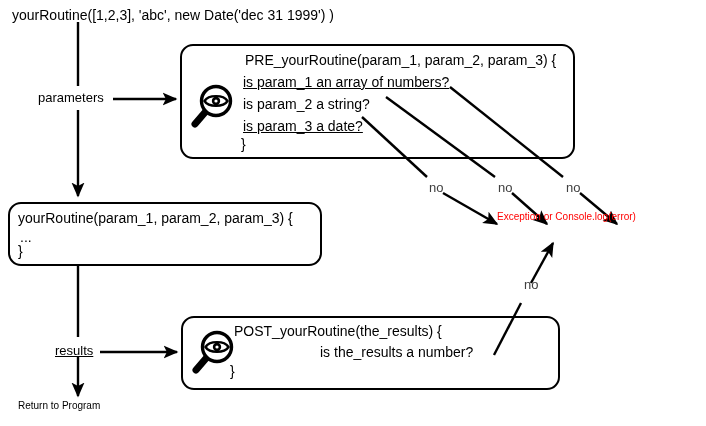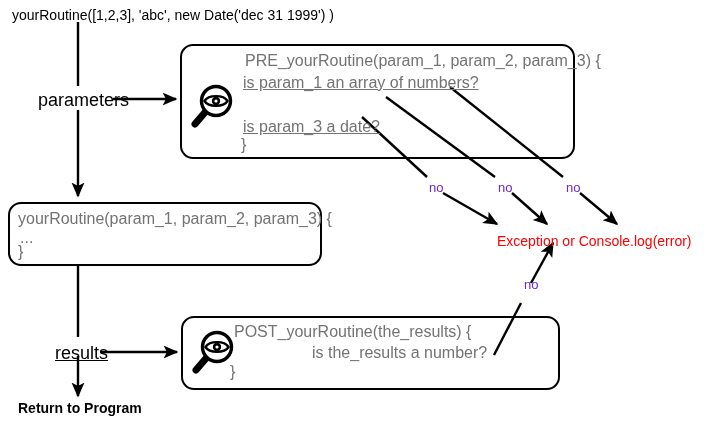--- a/index.html
+++ b/index.html
@@ -19,36 +19,36 @@
     position: absolute;
     left: 0;
     top: 0;
     width: 706px;
     height: 426px;
     pointer-events: none;
   }
   .txt {
     position: absolute;
     color: #000000;
-    font-size: 18px;
+    font-size: 13px;
     line-height: 1.0;
     white-space: nowrap;
   }
   .code-line {
     position: absolute;
-    color: #737373;
-    font-size: 16px;
+    color: #000000;
+    font-size: 14px;
     white-space: nowrap;
   }
   .red {
     color: #ff0000;
   }
   .no-lbl {
     position: absolute;
-    color: #6d28d9;
+    color: #404040;
     font-size: 13px;
     white-space: nowrap;
   }
   .rbox {
     position: absolute;
     border: 2.3px solid #000000;
     border-radius: 13px;
     background: transparent;
     box-sizing: border-box;
   }
@@ -105,40 +105,41 @@
   <svg class="glass" style="left:188px; top:82px;" width="50" height="50" viewBox="0 0 50 50">
     <line x1="19" y1="28" x2="7" y2="42" stroke="#000" stroke-width="7" stroke-linecap="round"></line>
     <circle cx="28" cy="19" r="14.5" fill="#ffffff" stroke="#000" stroke-width="3.4"></circle>
     <path d="M16.5,19 C20.5,12.5 35.5,12.5 39.5,19 C35.5,25.5 20.5,25.5 16.5,19 Z" fill="#ffffff" stroke="#000" stroke-width="2.4"></path>
     <circle cx="28" cy="19" r="4.2" fill="#000000"></circle>
     <circle cx="28" cy="19" r="1.6" fill="#ffffff"></circle>
   </svg>
 
   <div class="code-line" style="left:245px; top:52px;">PRE_yourRoutine(param_1, param_2, param_3) {</div>
   <div class="code-line" style="left:243px; top:74px;text-decoration:underline;">is param_1 an array of numbers?</div>
+  <div class="code-line" style="left:243px; top:96px;">is param_2 a string?</div>
   <div class="code-line" style="left:243px; top:118px;text-decoration:underline;">is param_3 a date?</div>
   <div class="code-line" style="left:241px; top:136px;">}</div>
 
   <div class="rbox" style="left:8px; top:202px; width:314px; height:64px;"></div>
 
   <div class="code-line" style="left:18px; top:210px;">yourRoutine(param_1, param_2, param_3) {</div>
   <div class="code-line" style="left:20px; top:229px;">...</div>
   <div class="code-line" style="left:18px; top:243px;">}</div>
 
   <div class="rbox" style="left:181px; top:316px; width:379px; height:74px;"></div>
 
   <svg class="glass" style="left:189px; top:328px;" width="50" height="50" viewBox="0 0 50 50">
     <line x1="19" y1="28" x2="7" y2="42" stroke="#000" stroke-width="7" stroke-linecap="round"></line>
     <circle cx="28" cy="19" r="14.5" fill="#ffffff" stroke="#000" stroke-width="3.4"></circle>
     <path d="M16.5,19 C20.5,12.5 35.5,12.5 39.5,19 C35.5,25.5 20.5,25.5 16.5,19 Z" fill="#ffffff" stroke="#000" stroke-width="2.4"></path>
     <circle cx="28" cy="19" r="4.2" fill="#000000"></circle>
     <circle cx="28" cy="19" r="1.6" fill="#ffffff"></circle>
   </svg>
 
   <div class="code-line" style="left:234px; top:323px;">POST_yourRoutine(the_results) {</div>
-  <div class="code-line" style="left:267px; top:344px;padding-left:45px;">is the_results a number?</div>
+  <div class="code-line" style="left:275px; top:344px;padding-left:45px;">is the_results a number?</div>
   <div class="code-line" style="left:230px; top:363px;">}</div>
 
-  <div class="txt red" style="left:497px; top:234px; font-size:14px;">Exception or Console.log(error)</div>
+  <div class="txt red" style="left:497px; top:212px; font-size:10px;">Exception or Console.log(error)</div>
 
-  <div class="txt" style="left:18px; top:401px; font-size:14px;font-weight:bold;">Return to Program</div>
+  <div class="txt" style="left:18px; top:401px; font-size:10px;">Return to Program</div>
 
 </div>
 
 </body></html>

